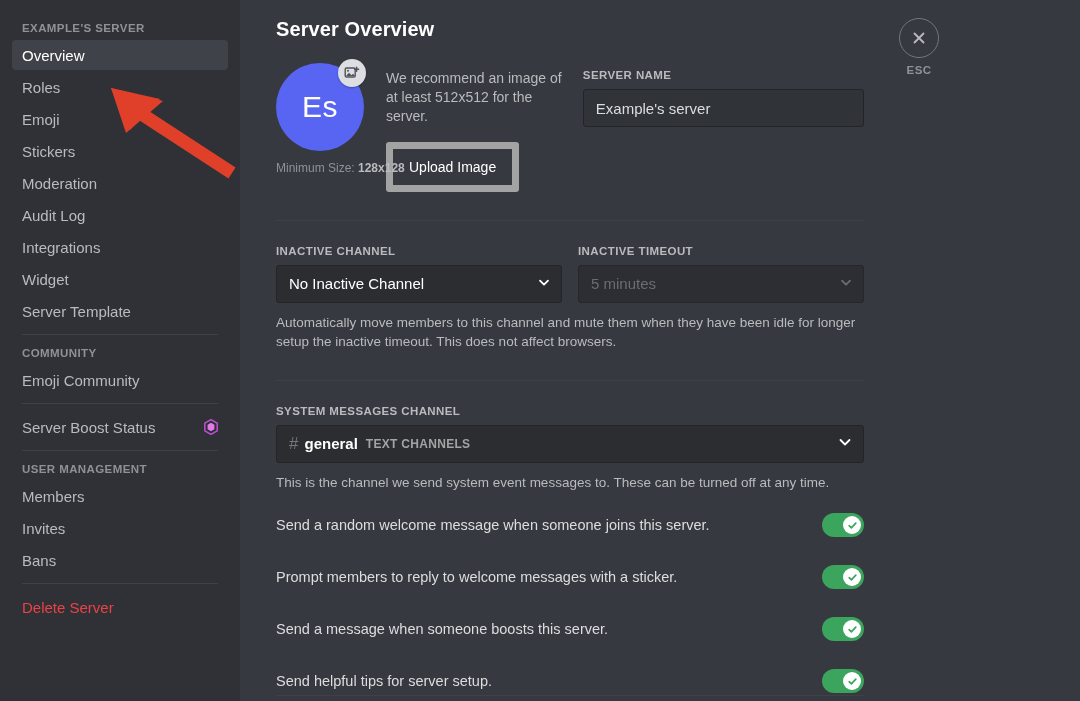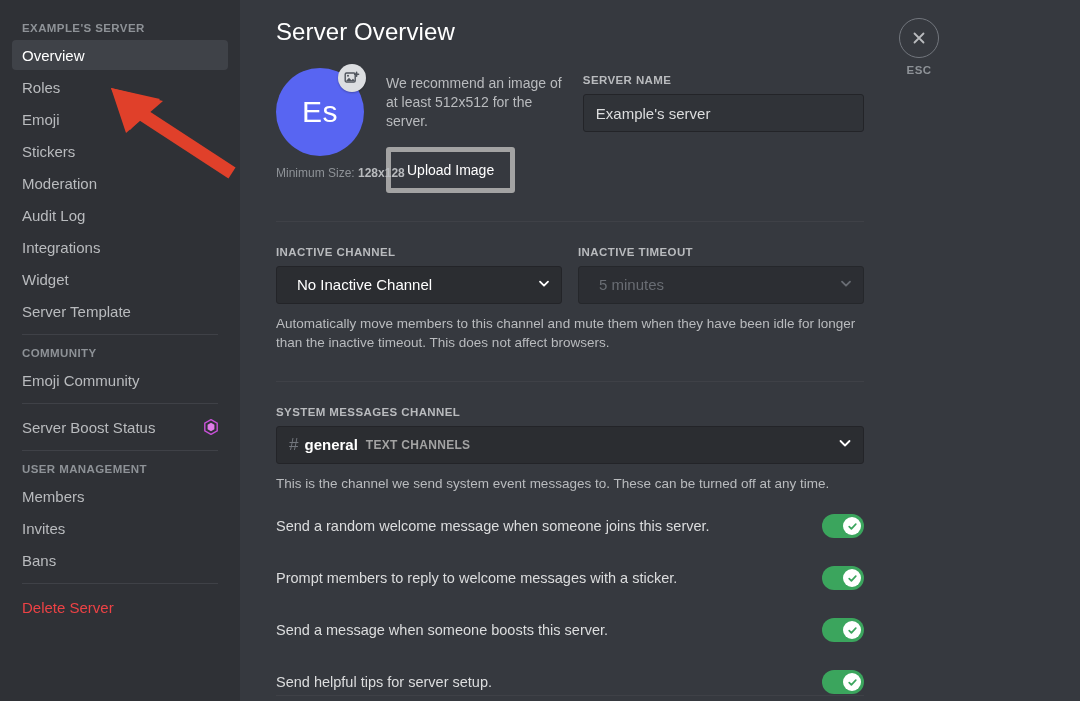--- a/index.html
+++ b/index.html
@@ -59,22 +59,22 @@
   #main {
     flex:1 1 auto;
     position:relative;
     height:701px;
     background:#36393f;
     overflow:hidden;
   }
   #main-inner { padding:18px 0 0 36px; width:624px; }
 
   #page-title {
-    font-size:24px;
-    font-weight:normal;
+    font-size:20px;
+    font-weight:bold;
     color:#ffffff;
     margin-bottom:22px;
     letter-spacing:0.1px;
   }
 
   
   .avatar-row { display:flex; align-items:flex-start; }
   .avatar-col { width:110px; position:relative;text-align:center; }
   .avatar {
     width:88px; height:88px;
@@ -110,21 +110,21 @@
 
   .upload-col { width:190px; padding-top:6px; }
   .upload-note {
     font-size:14px;
     color:#b9bbbe;
     line-height:1.35;
     margin-bottom:16px;
   }
   .btn-outline {
     display:inline-block;
-    border:5px solid #a3a3a3;
+    border:7px solid #a3a3a3;
     border-radius:3px;
     background:transparent;
     color:#ffffff;
     font-size:14px;
     font-family:inherit;
     padding:10px 16px;
     cursor:pointer;
   }
 
   .name-col { width:286px; padding-top:6px; margin-left:10px; }
@@ -159,21 +159,21 @@
   .select-row { display:flex; gap:16px; }
   .select-wrap { width:286px; }
   .select-box {
     position:relative;
     height:38px;
     background:#2b2d31;
     border:1px solid #232428;
     border-radius:3px;
     display:flex;
     align-items:center;
-    padding:0 20px;
+    padding:0 12px;
     cursor:pointer;
     font-size:15px;
     color:#ffffff;
     text-align:center;
   }
   .select-box.disabled { color:#72767d; cursor:default; opacity:.85; }
   .select-caret {
     position:absolute; right:10px; top:50%;
     transform:translateY(-50%);
     pointer-events:none;
@@ -411,21 +411,21 @@
           <div class="select-box disabled">
             <span>5 minutes</span>
             <span class="select-caret">
               <svg width="14" height="14" viewBox="0 0 14 14">
                 <path d="M3 5.2 L7 9.2 L11 5.2" fill="none" stroke="#72767d" stroke-width="1.8" stroke-linecap="round" stroke-linejoin="round"></path>
               </svg>
             </span>
           </div>
         </div>
       </div>
-      <div class="helper-text">Automatically move members to this channel and mute them when they have been idle for longer than the inactive timeout. This does not affect browsers.</div>
+      <div class="helper-text">Automatically move members to this channel and mute them when they have been idle for longer setup the inactive timeout. This does not affect browsers.</div>
 
       <div class="section-divider"></div>
 
       <div>
         <div class="field-label">SYSTEM MESSAGES CHANNEL</div>
         <div class="select-wide">
           <span class="hash">#</span>
           <span class="chan-name">general</span>
           <span class="chan-cat">TEXT CHANNELS</span>
           <span class="select-caret">

